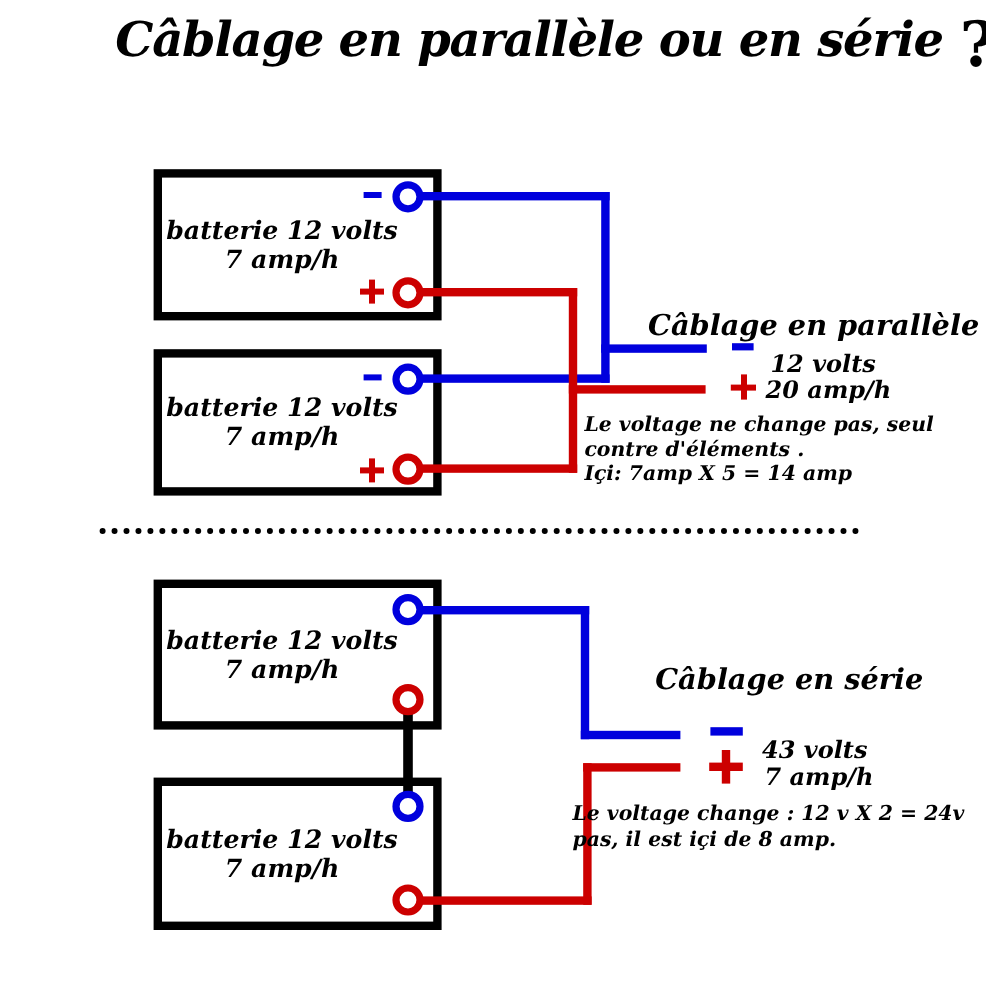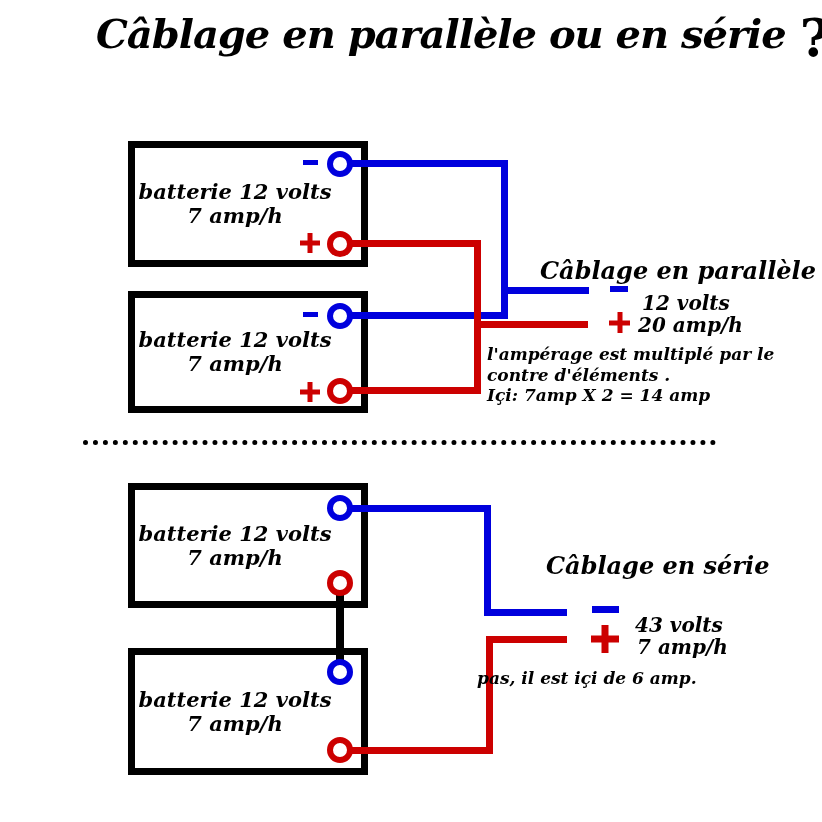--- a/index.html
+++ b/index.html
@@ -87,23 +87,23 @@
   <div class="plus" style="left:300px; top:382px; width:20px; height:20px;"></div>
   <div class="term pos" style="left:327px; top:378px;"></div>
 
   <div class="heading script" style="left:540px; top:229px;margin-top:27px;">Câblage en parallèle</div>
   <div class="minus" style="left:610px; top:286px; width:18px; height:6px;"></div>
   <div class="outlabel script" style="left:642px; top:291px;">12 volts</div>
   <div class="plus" style="left:609px; top:312px; width:21px; height:21px;"></div>
   <div class="outlabel script" style="left:638px; top:313px;">20 amp/h</div>
 
   <div class="note script" style="left:487px; top:344px;">
-    <div>l'ampérage est multiplé par le</div>
+    <div>Le voltage ne change pas, seul</div>
     <div>contre d'éléments .</div>
-    <div>Içi: 7amp X 2 = 14 amp</div>
+    <div>Içi: 7amp X 5 = 14 amp</div>
   </div>
 
   <div class="separator"></div>
 
   <div class="battery" style="top:483px; height:111px;">
     <div class="battery-label script">
       <span>batterie 12 volts</span>
       <span>7 amp/h</span>
     </div>
   </div>
@@ -131,16 +131,17 @@
   <div class="term neg" style="left:327px; top:659px;"></div>
   <div class="term pos" style="left:327px; top:737px;"></div>
 
   <div class="heading script" style="left:546px; top:551px;">Câblage en série</div>
   <div class="minus" style="left:592px; top:606px; width:27px; height:7px;"></div>
   <div class="outlabel script" style="left:635px; top:613px;">43 volts</div>
   <div class="plus" style="left:591px; top:625px; width:28px; height:28px; --t:7px;"></div>
   <div class="outlabel script" style="left:637px; top:635px;">7 amp/h</div>
 
   <div class="note script" style="left:477px; top:668px; line-height:21.5px;">
-    <div>pas, il est içi de 6 amp.</div>
+    <div>Le voltage change : 12 v X 2 = 24v</div>
+    <div>pas, il est içi de 8 amp.</div>
   </div>
 
 </div>
 
 </body></html>

